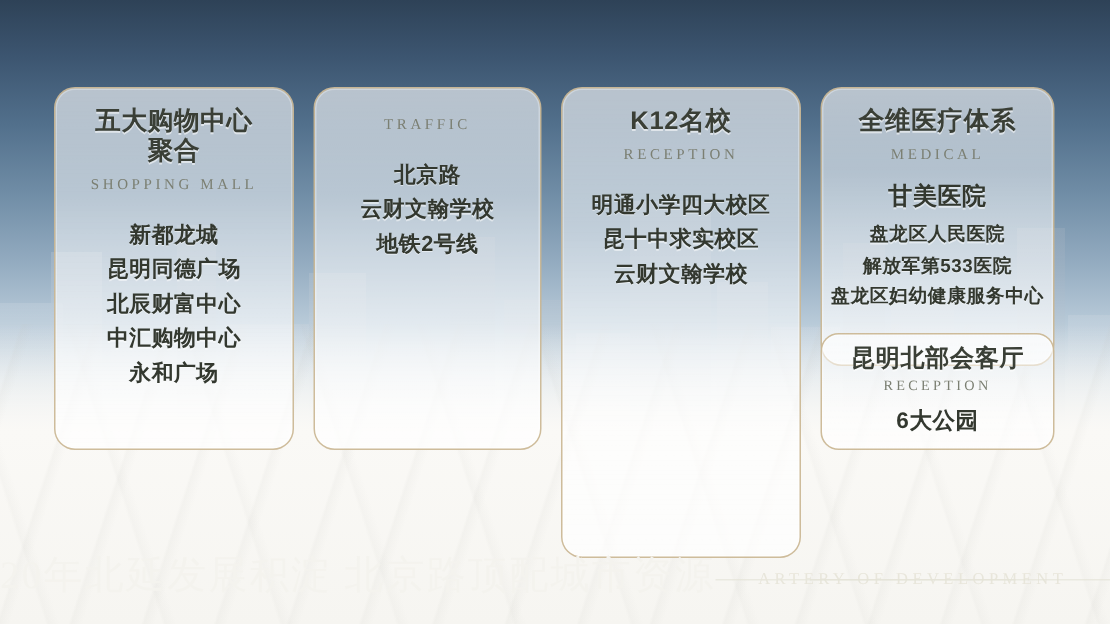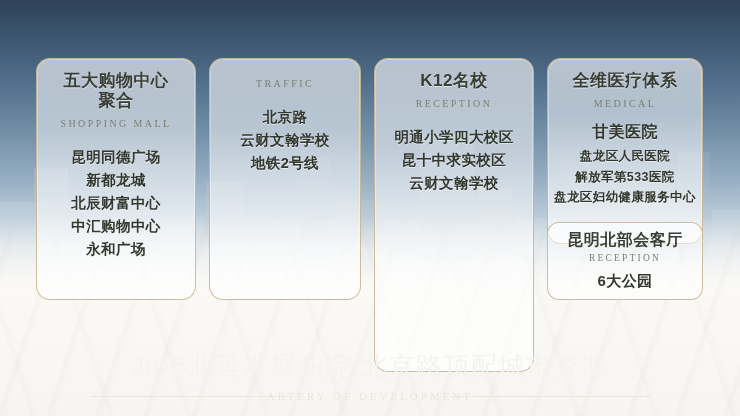--- a/index.html
+++ b/index.html
@@ -156,21 +156,21 @@
       linear-gradient(#000, #000);
     mask-size: 50% 72px, 50% 72px, 100% 72px;
     mask-position: left top, right top, center top;
     mask-repeat: no-repeat;
     mask-composite: intersect;
   }
   .banner-inner {
     position: absolute;
     inset: 0;
     display: flex;
-    flex-direction: column;
+    flex-direction: row;
     align-items: center;
     justify-content: flex-start;
     padding-top: 8px;
   }
   .banner-title {
     font-family: "Liberation Serif", "DejaVu Serif", serif;
     font-size: 26px;
     color: #f4f3ee;
     letter-spacing: 1.5px;
     white-space: nowrap;
@@ -233,22 +233,22 @@
 
   <div class="bg-marble"></div>
 
   <div class="card" id="card-mall">
     <div class="card-title">
       <div>五大购物中心</div>
       <div>聚合</div>
     </div>
     <div class="card-subtitle">SHOPPING MALL</div>
     <ul class="card-list">
+      <li>新都龙城</li>
       <li>昆明同德广场</li>
-      <li>新都龙城</li>
       <li>北辰财富中心</li>
       <li>中汇购物中心</li>
       <li>永和广场</li>
     </ul>
   </div>
 
   <div class="card" id="card-traffic">
     <div class="card-subtitle">TRAFFIC</div>
     <ul class="card-list">
       <li>北京路</li>

